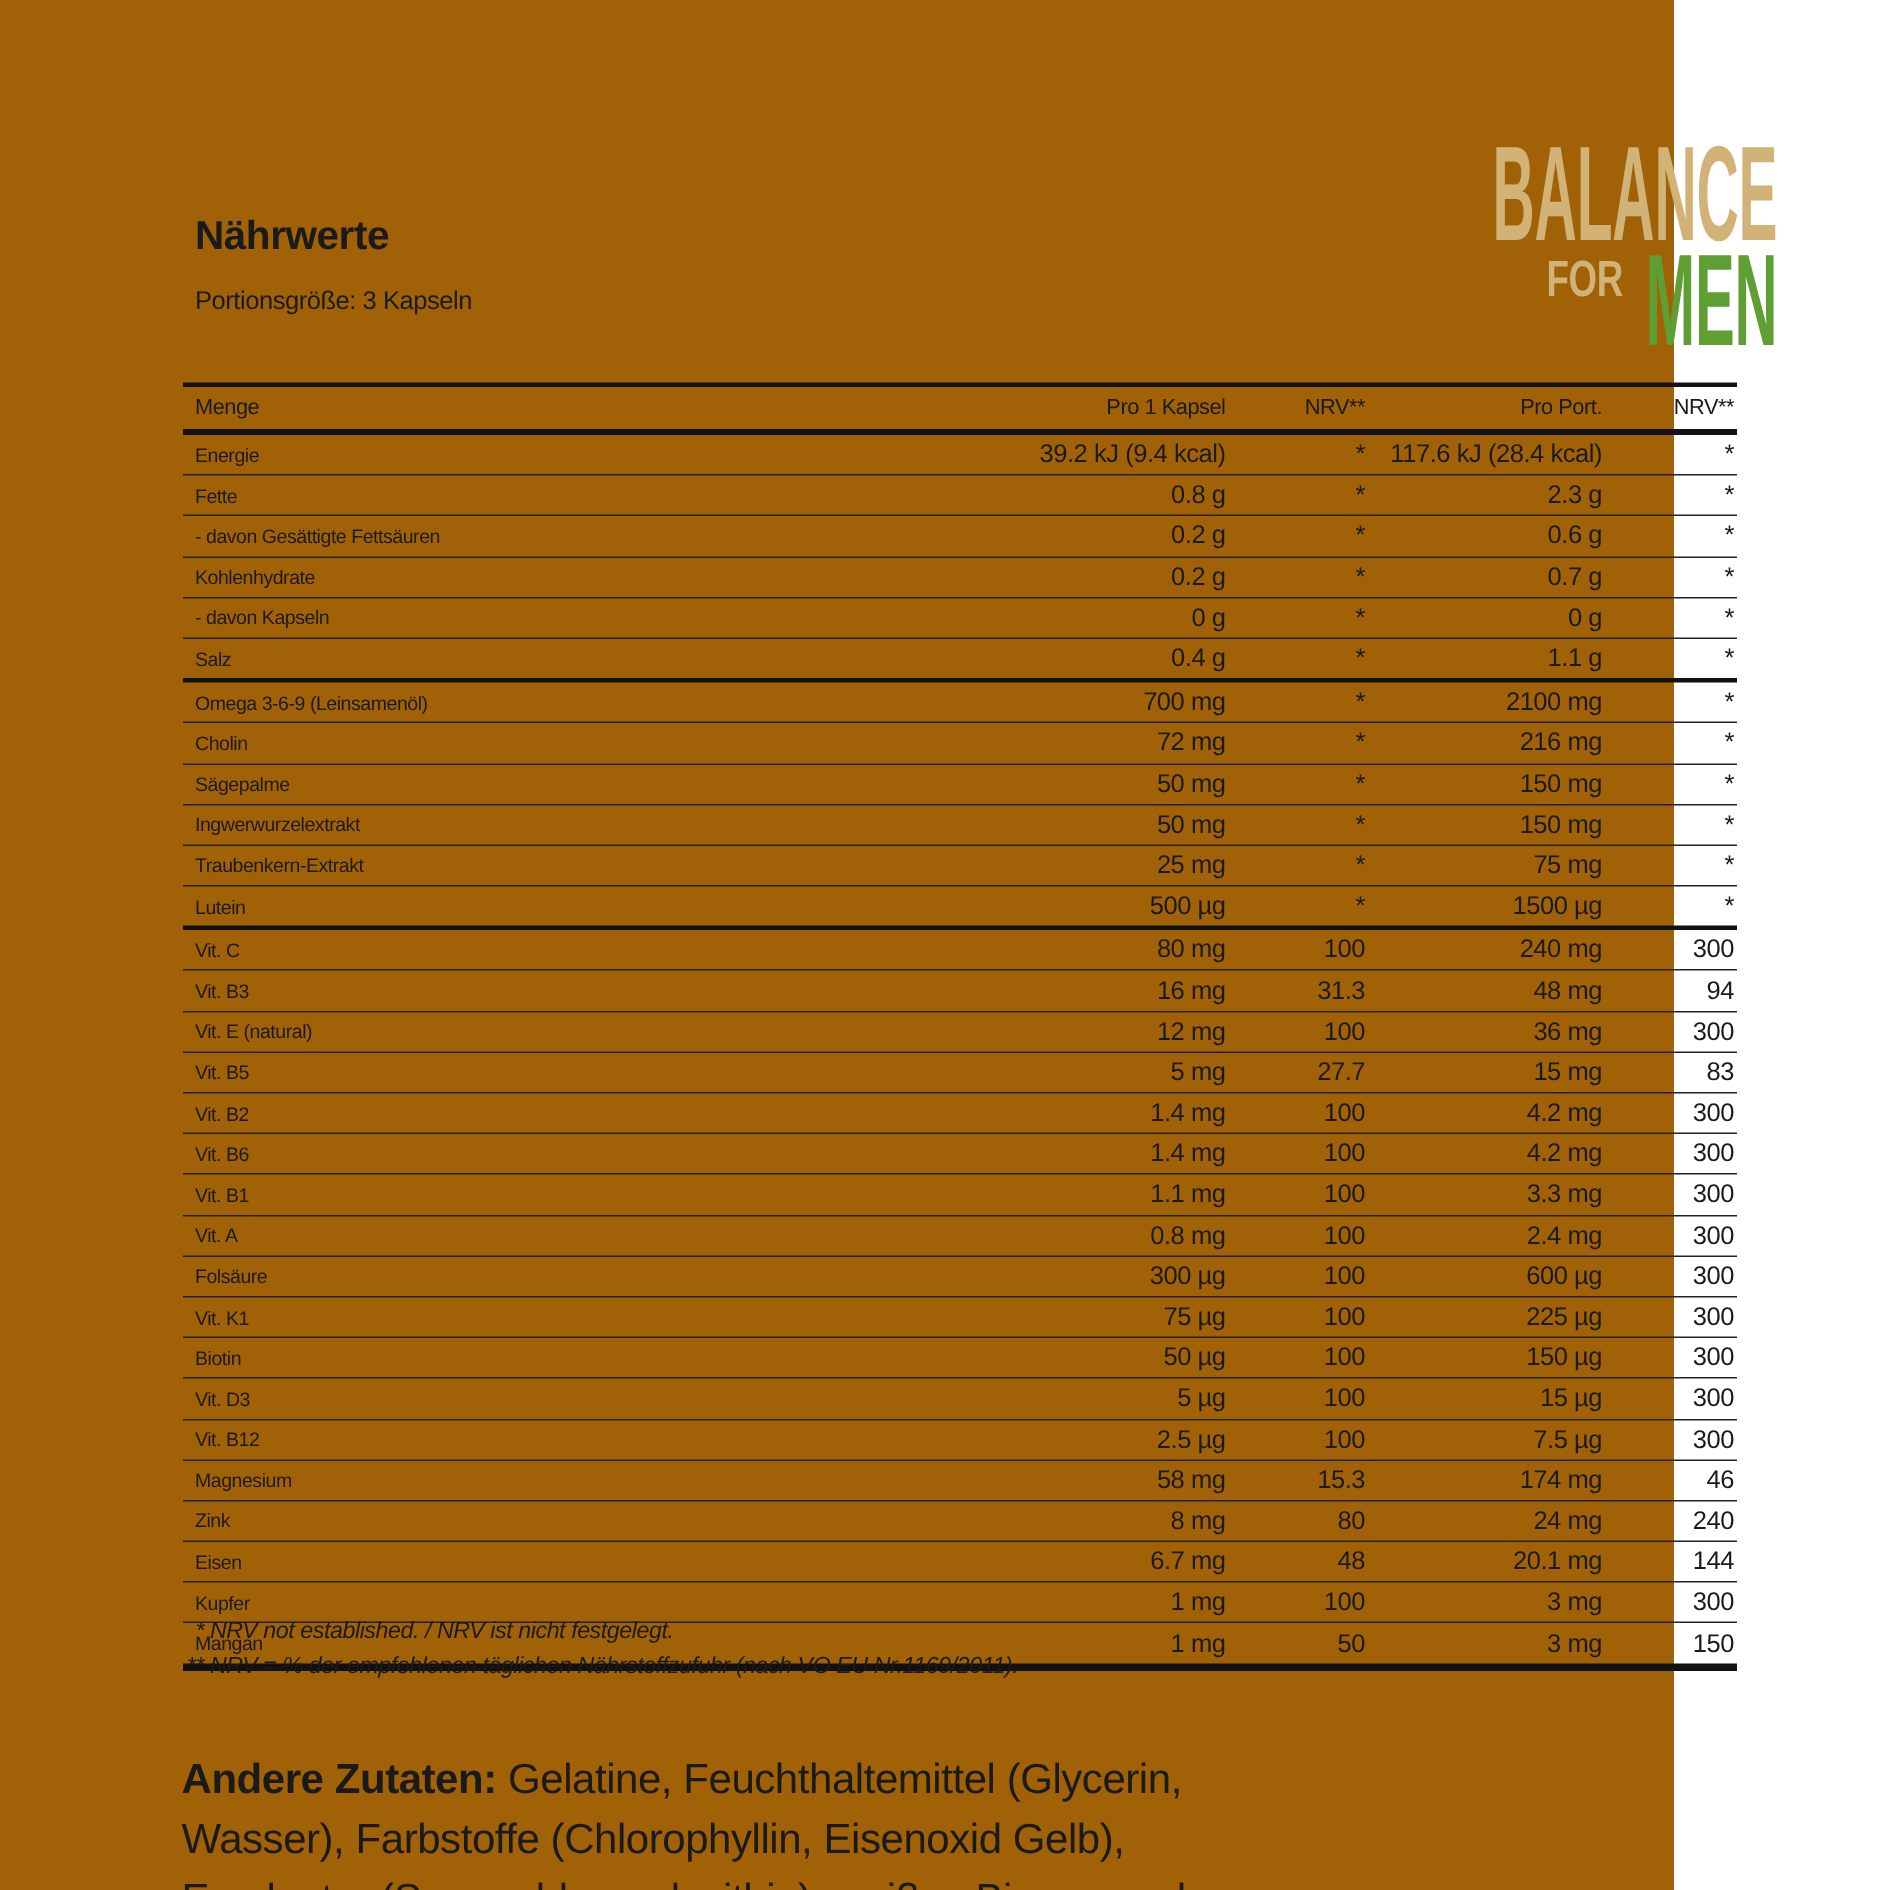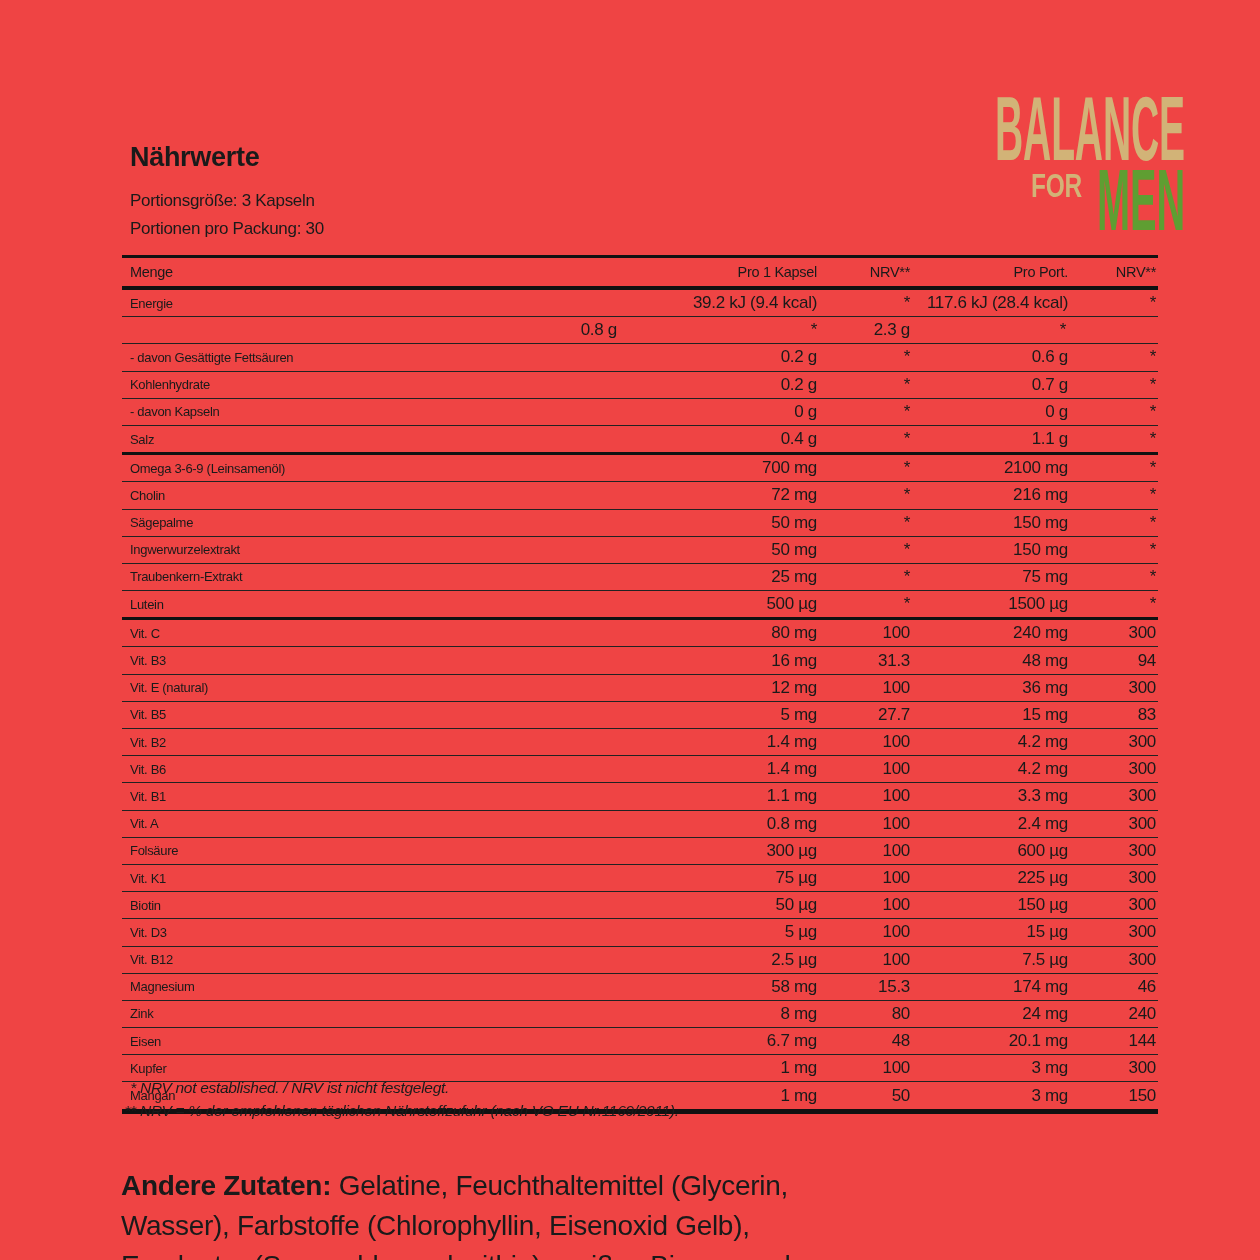--- a/index.html
+++ b/index.html
@@ -1,19 +1,19 @@
 <!DOCTYPE html>
 <html><head>
 <meta charset="utf-8">
 <style>
   html,body{margin:0;padding:0;background:#ffffff;}
   .sheet{
     position:relative;
-    width:1260px;height:1260px;
-    background:#ef4444;
+    width:1116px;height:1260px;
+    background:#a16207;
     font-family:"Liberation Sans", sans-serif;
     color:#1a1a1a;
     letter-spacing:-0.3px;
   }
   
   .header-block{position:absolute;left:130px;top:142px;}
   .page-title{font-size:27px;font-weight:bold;margin:0 0 14px 0;}
   .sub-line{font-size:17px;line-height:28px;}
   
   .logo{position:absolute;left:971px;top:96px;width:200px;height:140px;margin-left:24px;}
@@ -46,21 +46,20 @@
   .ing-label{font-weight:bold;}
 </style>
 </head>
 <body>
 
 <div class="sheet">
 
   <div class="header-block">
     <h1 class="page-title">Nährwerte</h1>
     <div class="sub-line">Portionsgröße: 3 Kapseln</div>
-    <div class="sub-line">Portionen pro Packung: 30</div>
   </div>
 
   <div class="logo">
     <svg width="200" height="140" viewBox="0 0 200 140">
       <text x="0" y="64" font-family="Liberation Sans, sans-serif" font-weight="bold" font-size="90" textLength="190" lengthAdjust="spacingAndGlyphs" fill="#d2b377">BALANCE</text>
       <text x="36" y="101" font-family="Liberation Sans, sans-serif" font-weight="bold" font-size="34" textLength="51" lengthAdjust="spacingAndGlyphs" fill="#d2b377">FOR</text>
       <text x="102" y="134" font-family="Liberation Sans, sans-serif" font-weight="bold" font-size="87" textLength="88" lengthAdjust="spacingAndGlyphs" fill="#5f9e32">MEN</text>
     </svg>
   </div>
 
@@ -74,20 +73,21 @@
     </div>
     <div id="table-body">
         <div class="trow" style="border-top: none;">
       <div class="c-name">Energie</div>
       <div class="c-num">39.2 kJ (9.4 kcal)</div>
       <div class="c-num">*</div>
       <div class="c-num">117.6 kJ (28.4 kcal)</div>
       <div class="c-num c-last">*</div>
     </div>
         <div class="trow">
+      <div class="c-name">Fette</div>
       <div class="c-num">0.8 g</div>
       <div class="c-num">*</div>
       <div class="c-num">2.3 g</div>
       <div class="c-num c-last">*</div>
     </div>
         <div class="trow">
       <div class="c-name">- davon Gesättigte Fettsäuren</div>
       <div class="c-num">0.2 g</div>
       <div class="c-num">*</div>
       <div class="c-num">0.6 g</div>

